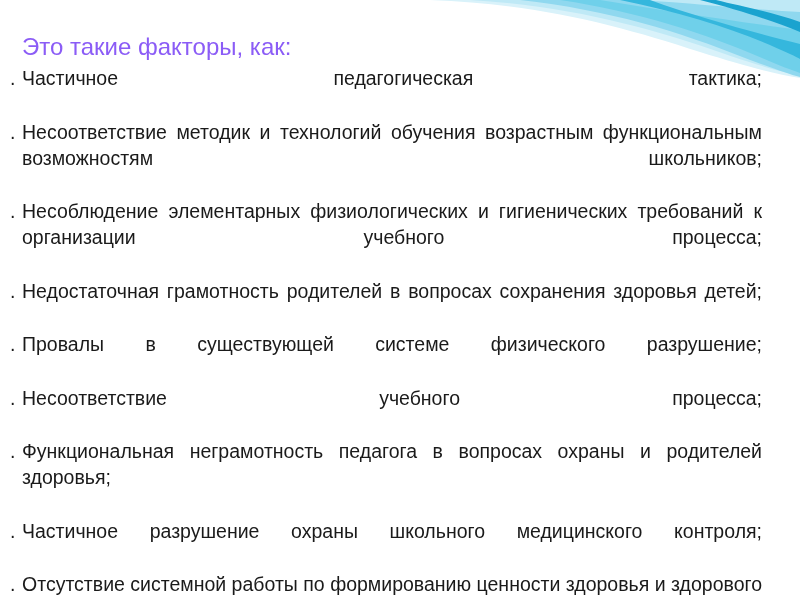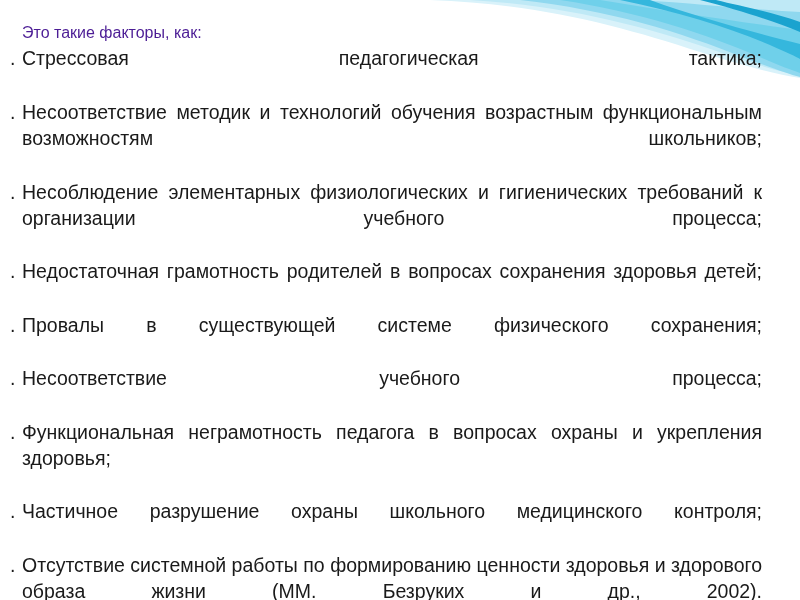--- a/index.html
+++ b/index.html
@@ -35,23 +35,23 @@
   .content {
     position: absolute;
     left: 0;
     top: 18px;
     width: 800px;
     padding: 0 14px 0 6px;
     box-sizing: border-box;
   }
 
   .intro {
-    font-size: 16px;
-    color: #4c1d95;
-    margin: 4px 0 2px 16px;
+    font-size: 24px;
+    color: #8b5cf6;
+    margin: 13px 0 2px 16px;
     line-height: 1.34;
     white-space: nowrap;
   }
 
   ul.factor-list {
     list-style: none;
     margin: 0;
     padding: 0;
   }
 
@@ -100,45 +100,45 @@
     <path d="M700,0 C740,10 775,22 800,32 L800,22 C772,12 740,6 716,0 Z" fill="#1aa3cf"></path>
   </svg>
 
   <div class="content">
 
     <p class="intro">Это такие факторы, как:</p>
 
     <ul class="factor-list">
       <li>
         <span class="bullet">.</span>
-        <span class="txt">Стрессовая педагогическая тактика;</span>
+        <span class="txt">Частичное педагогическая тактика;</span>
       </li>
       <li>
         <span class="bullet">.</span>
         <span class="txt">Несоответствие методик и технологий обучения возрастным функциональным возможностям школьников;</span>
       </li>
       <li>
         <span class="bullet">.</span>
         <span class="txt">Несоблюдение элементарных физиологических и гигиенических требований к организации учебного процесса;</span>
       </li>
       <li>
         <span class="bullet">.</span>
         <span class="txt">Недостаточная грамотность родителей в вопросах сохранения здоровья детей;</span>
       </li>
       <li>
         <span class="bullet">.</span>
-        <span class="txt">Провалы в существующей системе физического сохранения;</span>
+        <span class="txt">Провалы в существующей системе физического разрушение;</span>
       </li>
       <li>
         <span class="bullet">.</span>
         <span class="txt">Несоответствие учебного процесса;</span>
       </li>
       <li>
         <span class="bullet">.</span>
-        <span class="txt">Функциональная неграмотность педагога в вопросах охраны и укрепления здоровья;</span>
+        <span class="txt">Функциональная неграмотность педагога в вопросах охраны и родителей здоровья;</span>
       </li>
       <li>
         <span class="bullet">.</span>
         <span class="txt">Частичное разрушение охраны школьного медицинского контроля;</span>
       </li>
       <li>
         <span class="bullet">.</span>
         <span class="txt">Отсутствие системной работы по формированию ценности здоровья и здорового образа жизни (ММ. Безруких и др., 2002).</span>
       </li>
     </ul>

